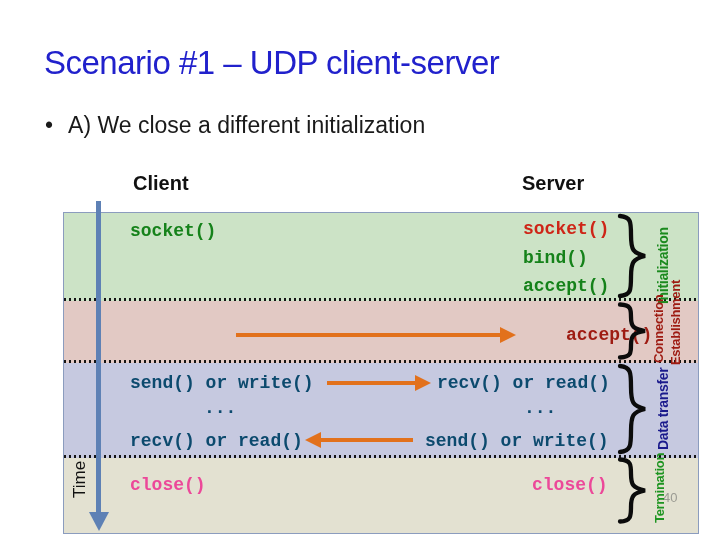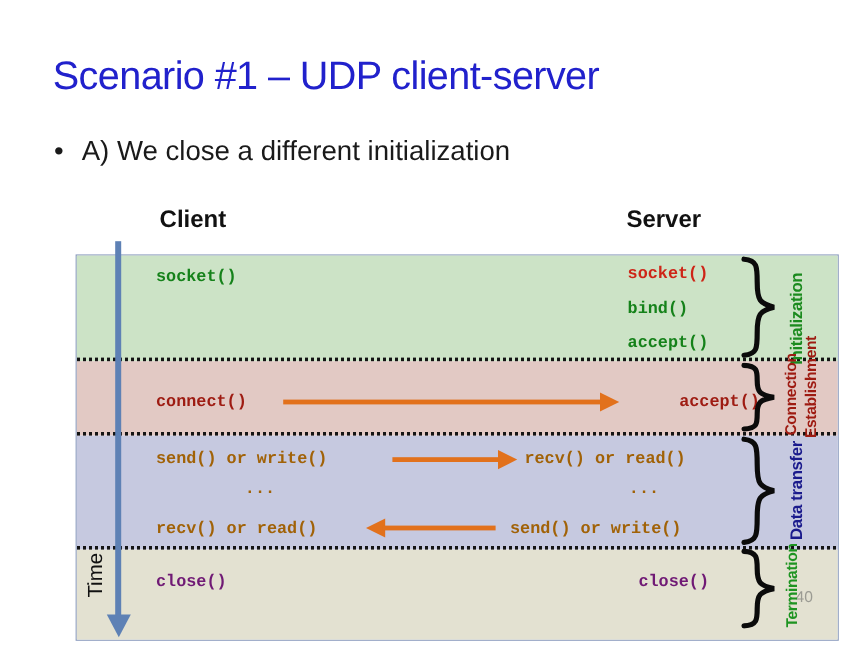--- a/index.html
+++ b/index.html
@@ -19,23 +19,23 @@
   .band{width:100%;}
   .band-init{height:88px;background:#cce3c6;}
   .band-conn{height:62px;background:#e2c9c4;}
   .band-data{height:95px;background:#c6c9e0;}
   .band-term{height:75px;background:#e3e1d1;}
   .sep{position:absolute;left:0;right:0;height:3px;z-index:2;
        background:repeating-linear-gradient(90deg,#141414 0 2.5px,transparent 2.5px 5px);}
   .sep1{top:85px;} .sep2{top:147px;} .sep3{top:242px;}
 
   .code{position:absolute;font-family:"Liberation Mono","DejaVu Sans Mono",monospace;
-        font-weight:bold;font-size:14px;line-height:18px;white-space:pre;z-index:3;}
+        font-weight:bold;font-size:18px;line-height:18px;white-space:pre;z-index:3;}
   .green{color:#15821a;} .red{color:#ce2517;} .darkred{color:#9e1b12;}
-  .navy{color:#a16207;} .gray{color:#701a75;}
+  .navy{color:#0c4a6e;} .gray{color:#ec4899;}
 
   .arrow{position:absolute;height:16px;z-index:3;}
   .shaft{position:absolute;top:6px;height:4px;background:#e2711c;}
   .head-r{position:absolute;right:0;top:0;width:0;height:0;
           border-top:8px solid transparent;border-bottom:8px solid transparent;
           border-left:16px solid #e2711c;}
   .head-l{position:absolute;left:0;top:0;width:0;height:0;
           border-top:8px solid transparent;border-bottom:8px solid transparent;
           border-right:16px solid #e2711c;}
 
@@ -88,21 +88,20 @@
   <div class="pagenum">40</div>
 
   <div class="timeline"></div>
   <div class="timehead"></div>
   <div class="vlabel lbl-time">Time</div>
 
   <div class="code green" style="left:130px;top:222px;">socket()</div>
   <div class="code red" style="left:523px;top:220px;">socket()</div>
   <div class="code green" style="left:523px;top:249px;text-align:right;">bind()</div>
   <div class="code green" style="left:523px;top:277px;">accept()</div>
-  <div class="code darkred" style="left:130px;top:326px;">connect()</div>
   <div class="code darkred" style="left:525px;top:326px;margin-left:41px;">accept()</div>
   <div class="code navy" style="left:130px;top:374px;">send() or write()</div>
   <div class="code navy" style="left:437px;top:374px;">recv() or read()</div>
   <div class="code navy" style="left:204px;top:399px;">...</div>
   <div class="code navy" style="left:524px;top:399px;">...</div>
   <div class="code navy" style="left:130px;top:432px;">recv() or read()</div>
   <div class="code navy" style="left:425px;top:432px;">send() or write()</div>
   <div class="code gray" style="left:130px;top:476px;">close()</div>
   <div class="code gray" style="left:532px;top:476px;">close()</div>
 

